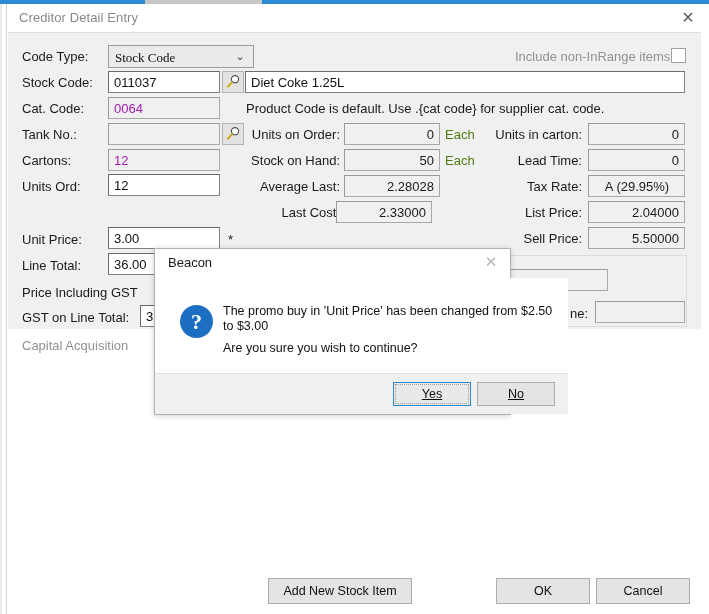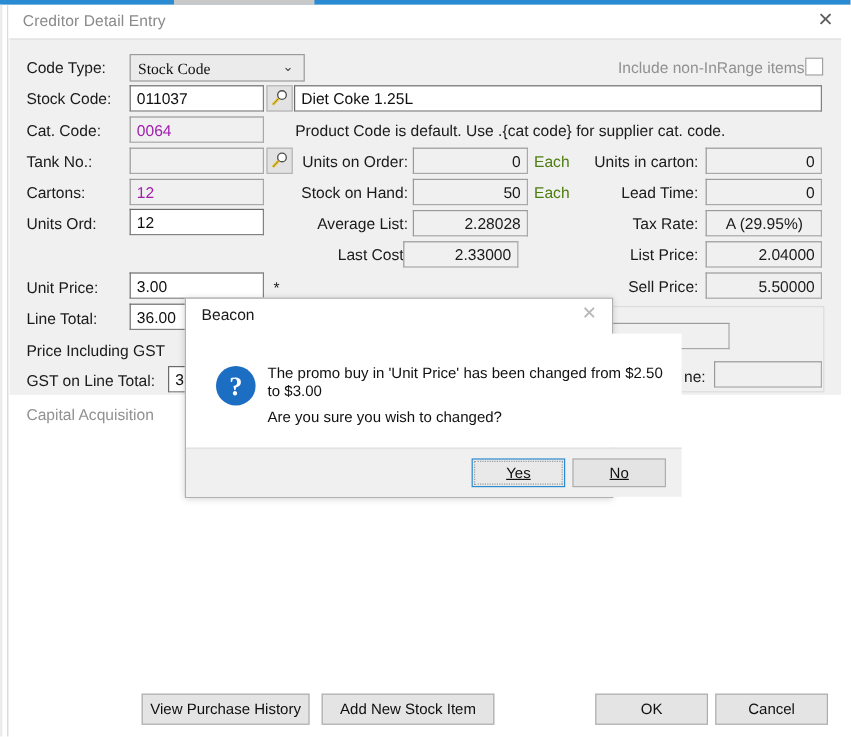--- a/index.html
+++ b/index.html
@@ -354,21 +354,21 @@
     <div class="lbl" style="left:238px; top:68px;">Product Code is default. Use .{cat code} for supplier cat. code.</div>
 
     <div class="lbl r" style="left:238px; top:94px; width:94px;">Units on Order:</div>
     <div class="field ro dark num" style="left:336px; top:90px; width:96px;">0</div>
     <div class="unitlbl" style="left:437px; top:94px;">Each</div>
 
     <div class="lbl r" style="left:238px; top:120px; width:94px;">Stock on Hand:</div>
     <div class="field ro dark num" style="left:336px; top:116px; width:96px;">50</div>
     <div class="unitlbl" style="left:437px; top:120px;">Each</div>
 
-    <div class="lbl r" style="left:238px; top:146px; width:94px;">Average List:</div>
+    <div class="lbl r" style="left:238px; top:146px; width:94px;">Average Last:</div>
     <div class="field ro dark num" style="left:336px; top:142px; width:96px;">2.28028</div>
 
     <div class="lbl r" style="left:238px; top:172px; width:94px;">Last Cost:</div>
     <div class="field ro dark num" style="left:328px; top:168px; width:96px;">2.33000</div>
 
     <div class="lbl dim" style="left:507px; top:16px;">Include non-InRange items</div>
     <div class="chk" style="left:663px; top:15px;"></div>
 
     <div class="lbl r" style="left:470px; top:94px; width:104px;">Units in carton:</div>
     <div class="field ro dark num" style="left:580px; top:90px; width:97px;">0</div>
@@ -384,35 +384,34 @@
 
     <div class="lbl r" style="left:470px; top:198px; width:104px;">Sell Price:</div>
     <div class="field ro dark num" style="left:580px; top:194px; width:97px;">5.50000</div>
 
     <div class="groupbox" style="left:247px; top:222px; width:432px; height:72px;"></div>
     <div class="field ro" style="left:400px; top:236px; width:200px;"></div>
     <div class="lbl" style="left:562px; top:273px; color:#1a1a1a;text-align:center;">ne:</div>
     <div class="field ro" style="left:587px; top:268px; width:90px;"></div>
   </div>
 
-  <div class="btn" style="left:118px; top:578px; width:140px;">View Purchase History</div>
   <div class="btn" style="left:268px; top:578px; width:144px;">Add New Stock Item</div>
   <div class="btn" style="left:496px; top:578px; width:94px;">OK</div>
   <div class="btn" style="left:596px; top:578px; width:94px;">Cancel</div>
 
   <div class="dlg">
     <div class="dlg-title">Beacon</div>
     <div class="dlg-close">✕</div>
     <div class="dlg-body">
       <div class="dlg-icon">?</div>
       <div class="dlg-msg">
         <span>The promo buy in 'Unit Price' has been changed from $2.50 to</span>
         <span>$3.00</span>
       </div>
-      <div class="dlg-msg2">Are you sure you wish to changed?</div>
+      <div class="dlg-msg2">Are you sure you wish to continue?</div>
     </div>
     <div class="dlg-footer">
       <div class="dlg-btn default" style="left:238px; top:8px;">
         <span class="inner"><span class="acc">Yes</span></span>
       </div>
       <div class="dlg-btn" style="left:322px; top:8px;">
         <span class="acc">No</span>
       </div>
     </div>
   </div>

